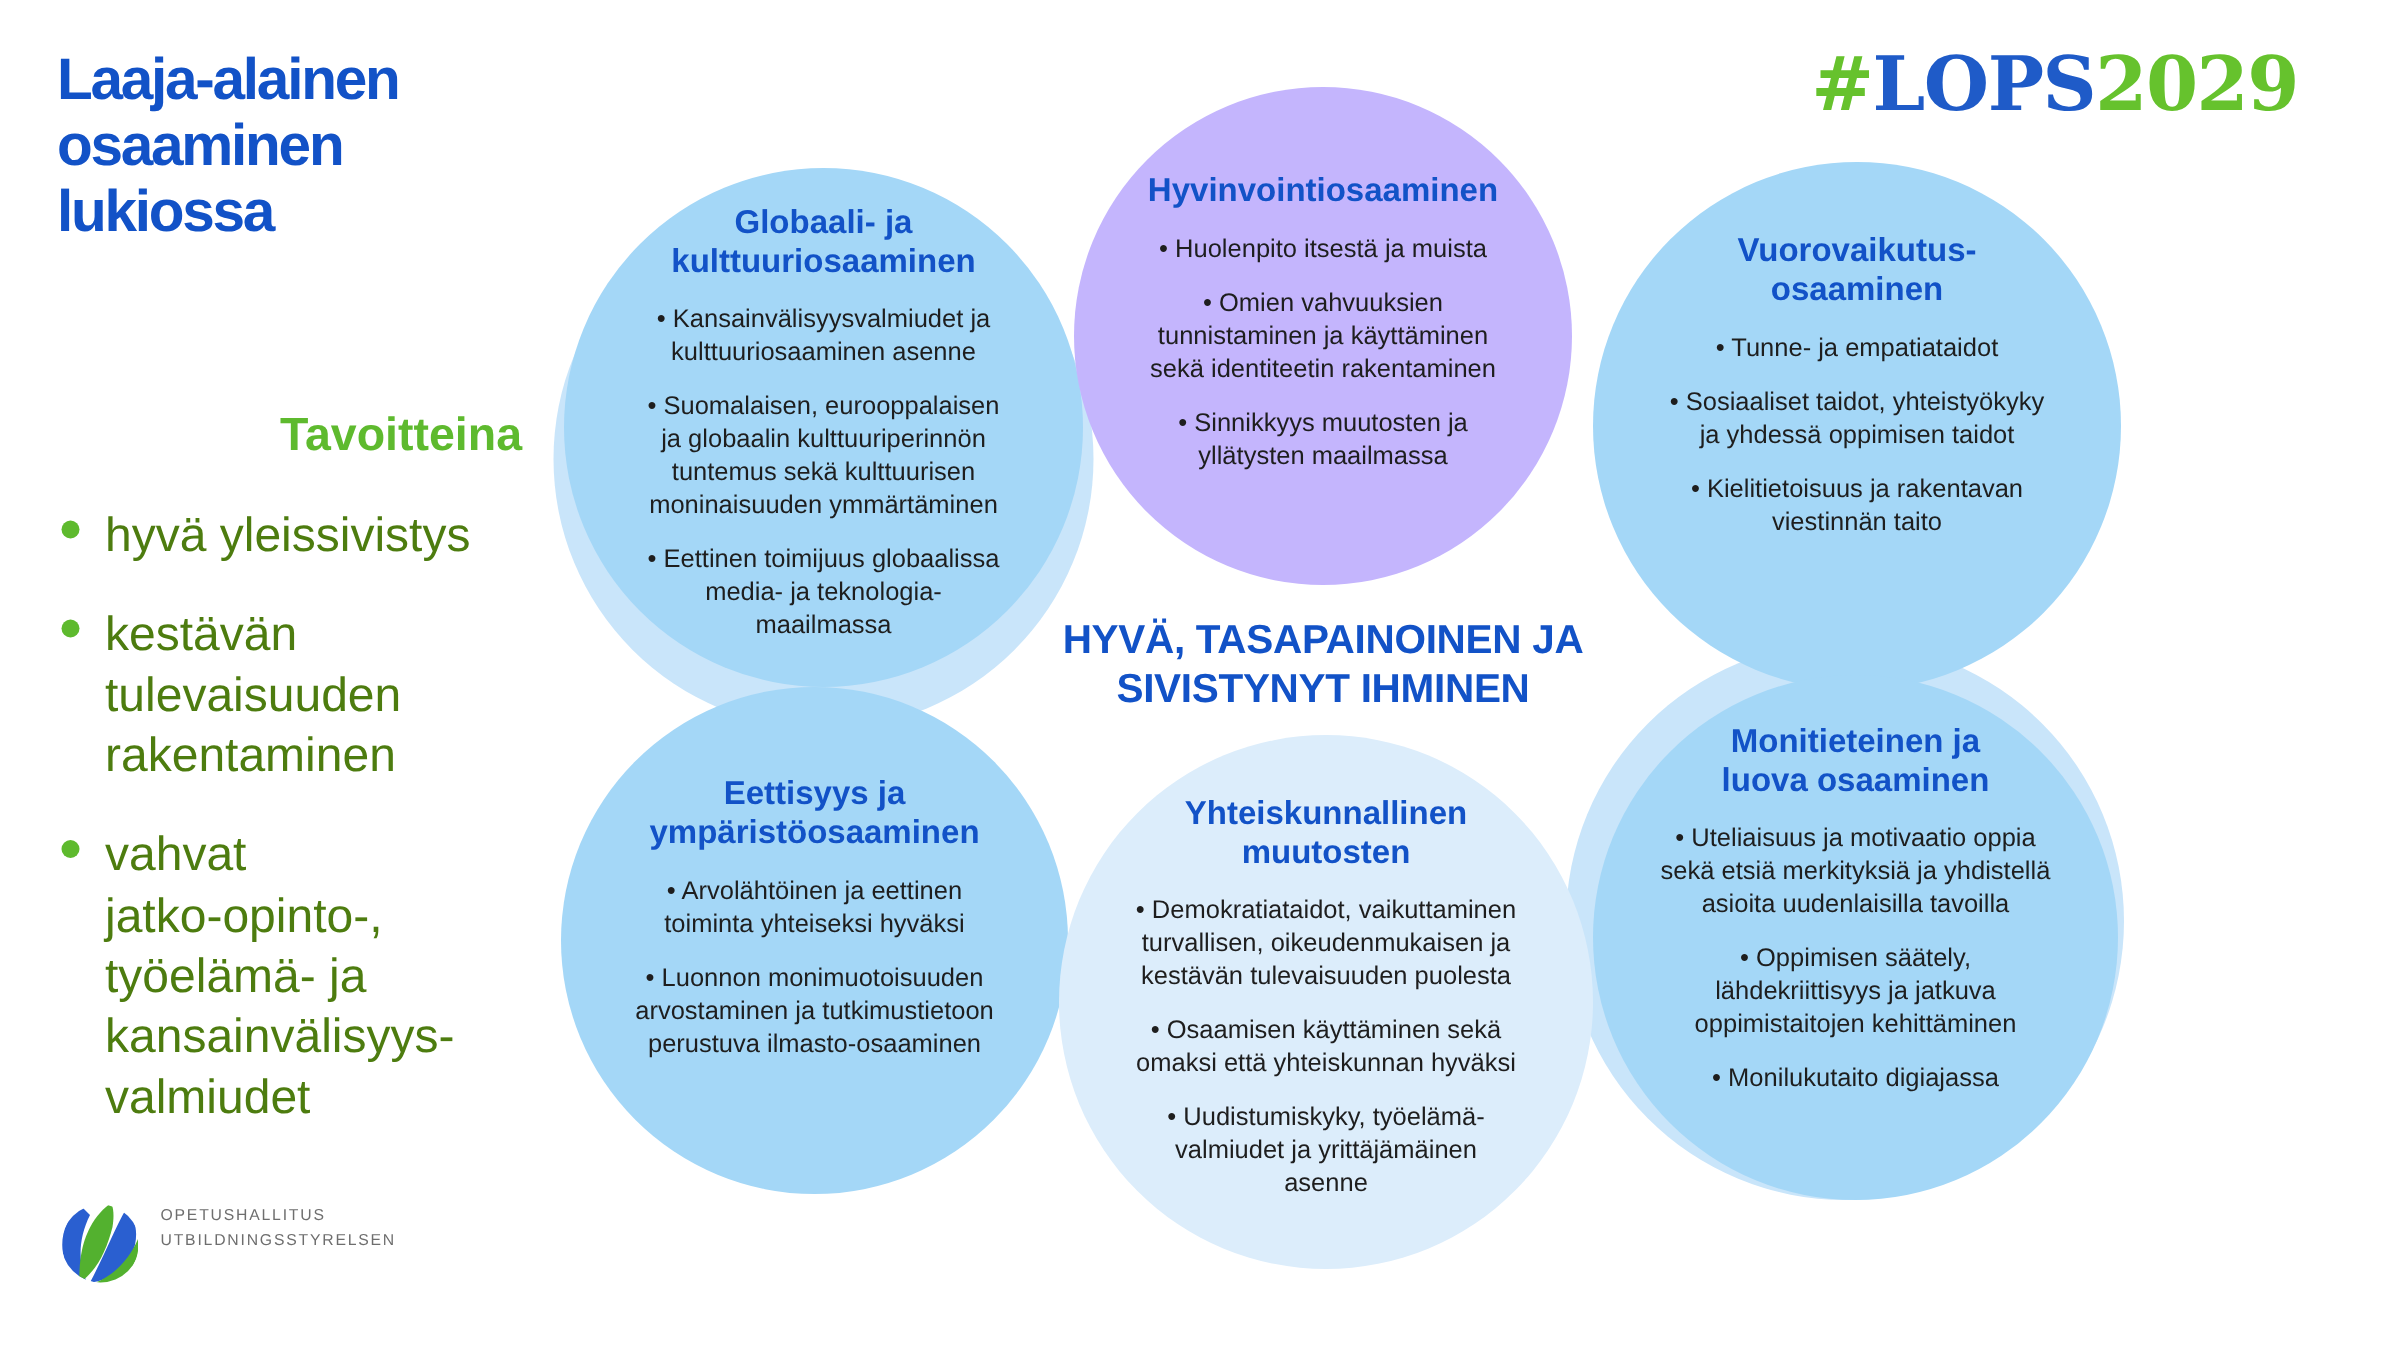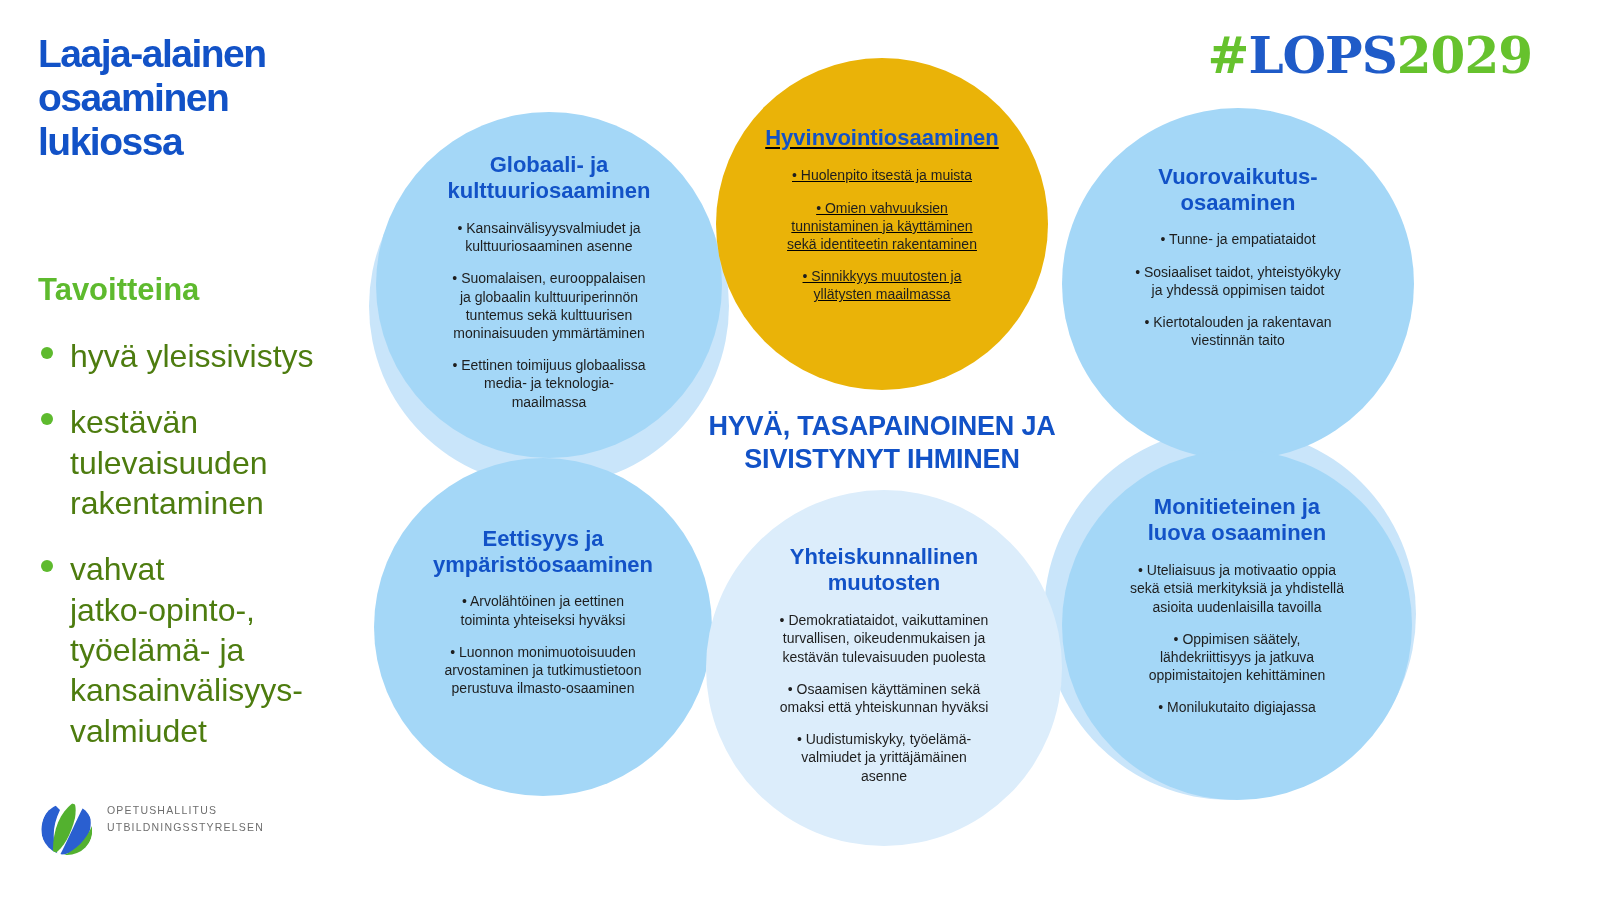--- a/index.html
+++ b/index.html
@@ -16,53 +16,53 @@
   .e6 { left: 1044px; top: 428px; width: 372px; height: 372px; }
 
   
   .circle {
     position: absolute; border-radius: 50%; z-index: 2;
     display: flex; flex-direction: column; align-items: center; justify-content: center;
     text-align: center; box-sizing: border-box; padding: 0 16px;
   }
   .circle > * { position: relative; }
   .light  { background: #a4d7f7; }
-  .medium { background: #eab308; text-decoration: underline; }
+  .medium { background: #c4b5fd; }
   .pale   { background: #dcedfb; }
 
   .c1 { left: 376px;  top: 112px; width: 346px; height: 346px; }
   .c2 { left: 716px;  top: 58px;  width: 332px; height: 332px; }
   .c3 { left: 1062px; top: 108px; width: 352px; height: 352px; }
   .c4 { left: 374px;  top: 458px; width: 338px; height: 338px; }
   .c5 { left: 706px;  top: 490px; width: 356px; height: 356px; }
   .c6 { left: 1062px; top: 450px; width: 350px; height: 350px; }
 
   .c2 > * { top: -6px; }
   .c3 > * { top: -24px; }
   .c4 > * { top: -12px; }
   .c6 > * { top: -16px; }
 
   .circle h3 {
     font-size: 22px; font-weight: bold; color: #1252c7;
     line-height: 1.18; margin: 0 0 8px 0; white-space: pre-line;
   }
   .circle p {
-    font-size: 14px; color: #1e1e1e; line-height: 1.3;
+    font-size: 17px; color: #1e1e1e; line-height: 1.3;
     margin: 7px 0; white-space: pre-line; width: 100%;
   }
 
   
   .page-title {
     position: absolute; left: 38px; top: 32px; z-index: 3;
     font-size: 39px; font-weight: bold; color: #1252c7;
     line-height: 1.13; letter-spacing: -1.5px; white-space: pre-line; margin: 0;
   }
   .goals { position: absolute; left: 38px; top: 272px; width: 310px; z-index: 3; }
   .goals h2 {
-    font-size: 31px; font-weight: bold; color: #5eba2e; margin: 0 0 28px 0;
+    font-size: 31px; font-weight: bold; color: #5eba2e; margin: 0 0 28px 17px; text-align: right;
   }
   .goal-item { display: flex; margin-bottom: 26px; }
   .goal-dot {
     width: 12px; height: 12px; border-radius: 50%; background: #5eba2e;
     margin: 11px 17px 0 3px; flex: none;
   }
   .goal-text {
     font-size: 32px; line-height: 1.26; color: #4d7c0f; white-space: pre-line;
   }
 
@@ -152,21 +152,21 @@
     <p>• Sinnikkyys muutosten ja
 yllätysten maailmassa</p>
   </section>
 
   <section class="circle c3 light">
     <h3>Vuorovaikutus-
 osaaminen</h3>
     <p>• Tunne- ja empatiataidot</p>
     <p>• Sosiaaliset taidot, yhteistyökyky
 ja yhdessä oppimisen taidot</p>
-    <p>• Kiertotalouden ja rakentavan
+    <p>• Kielitietoisuus ja rakentavan
 viestinnän taito</p>
   </section>
 
   <section class="circle c4 light">
     <h3>Eettisyys ja
 ympäristöosaaminen</h3>
     <p>• Arvolähtöinen ja eettinen
 toiminta yhteiseksi hyväksi</p>
     <p>• Luonnon monimuotoisuuden
 arvostaminen ja tutkimustietoon

